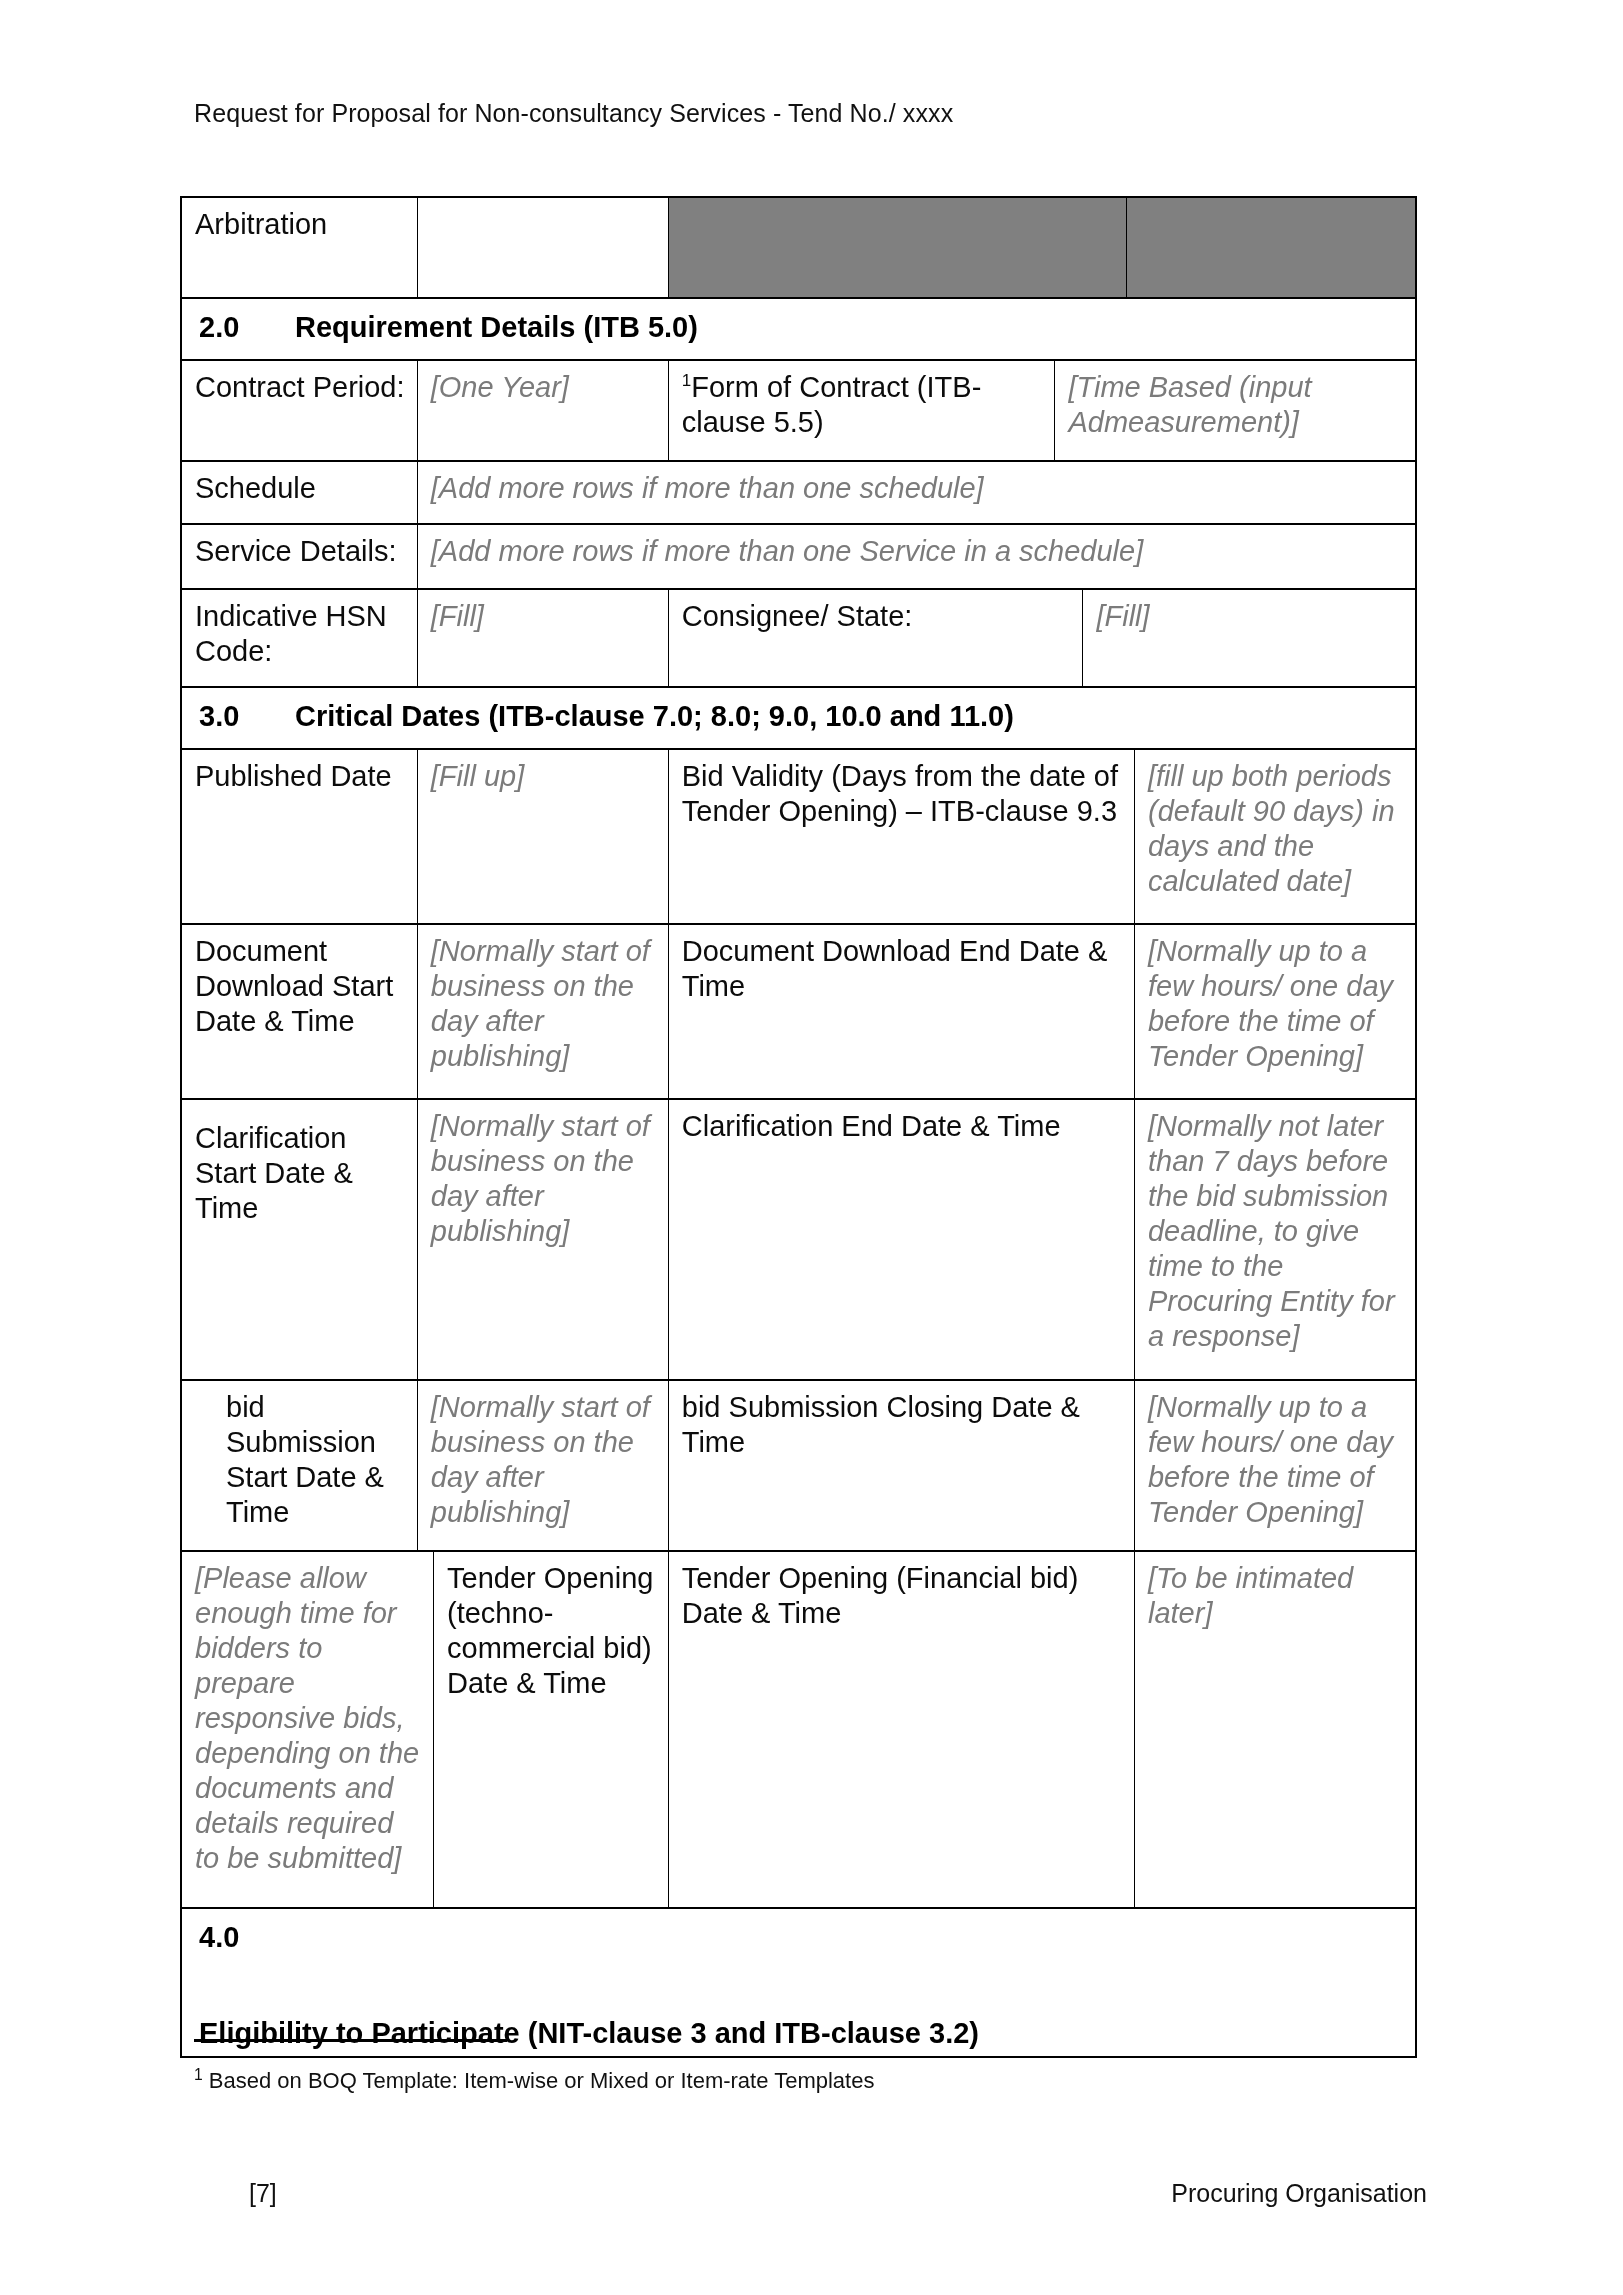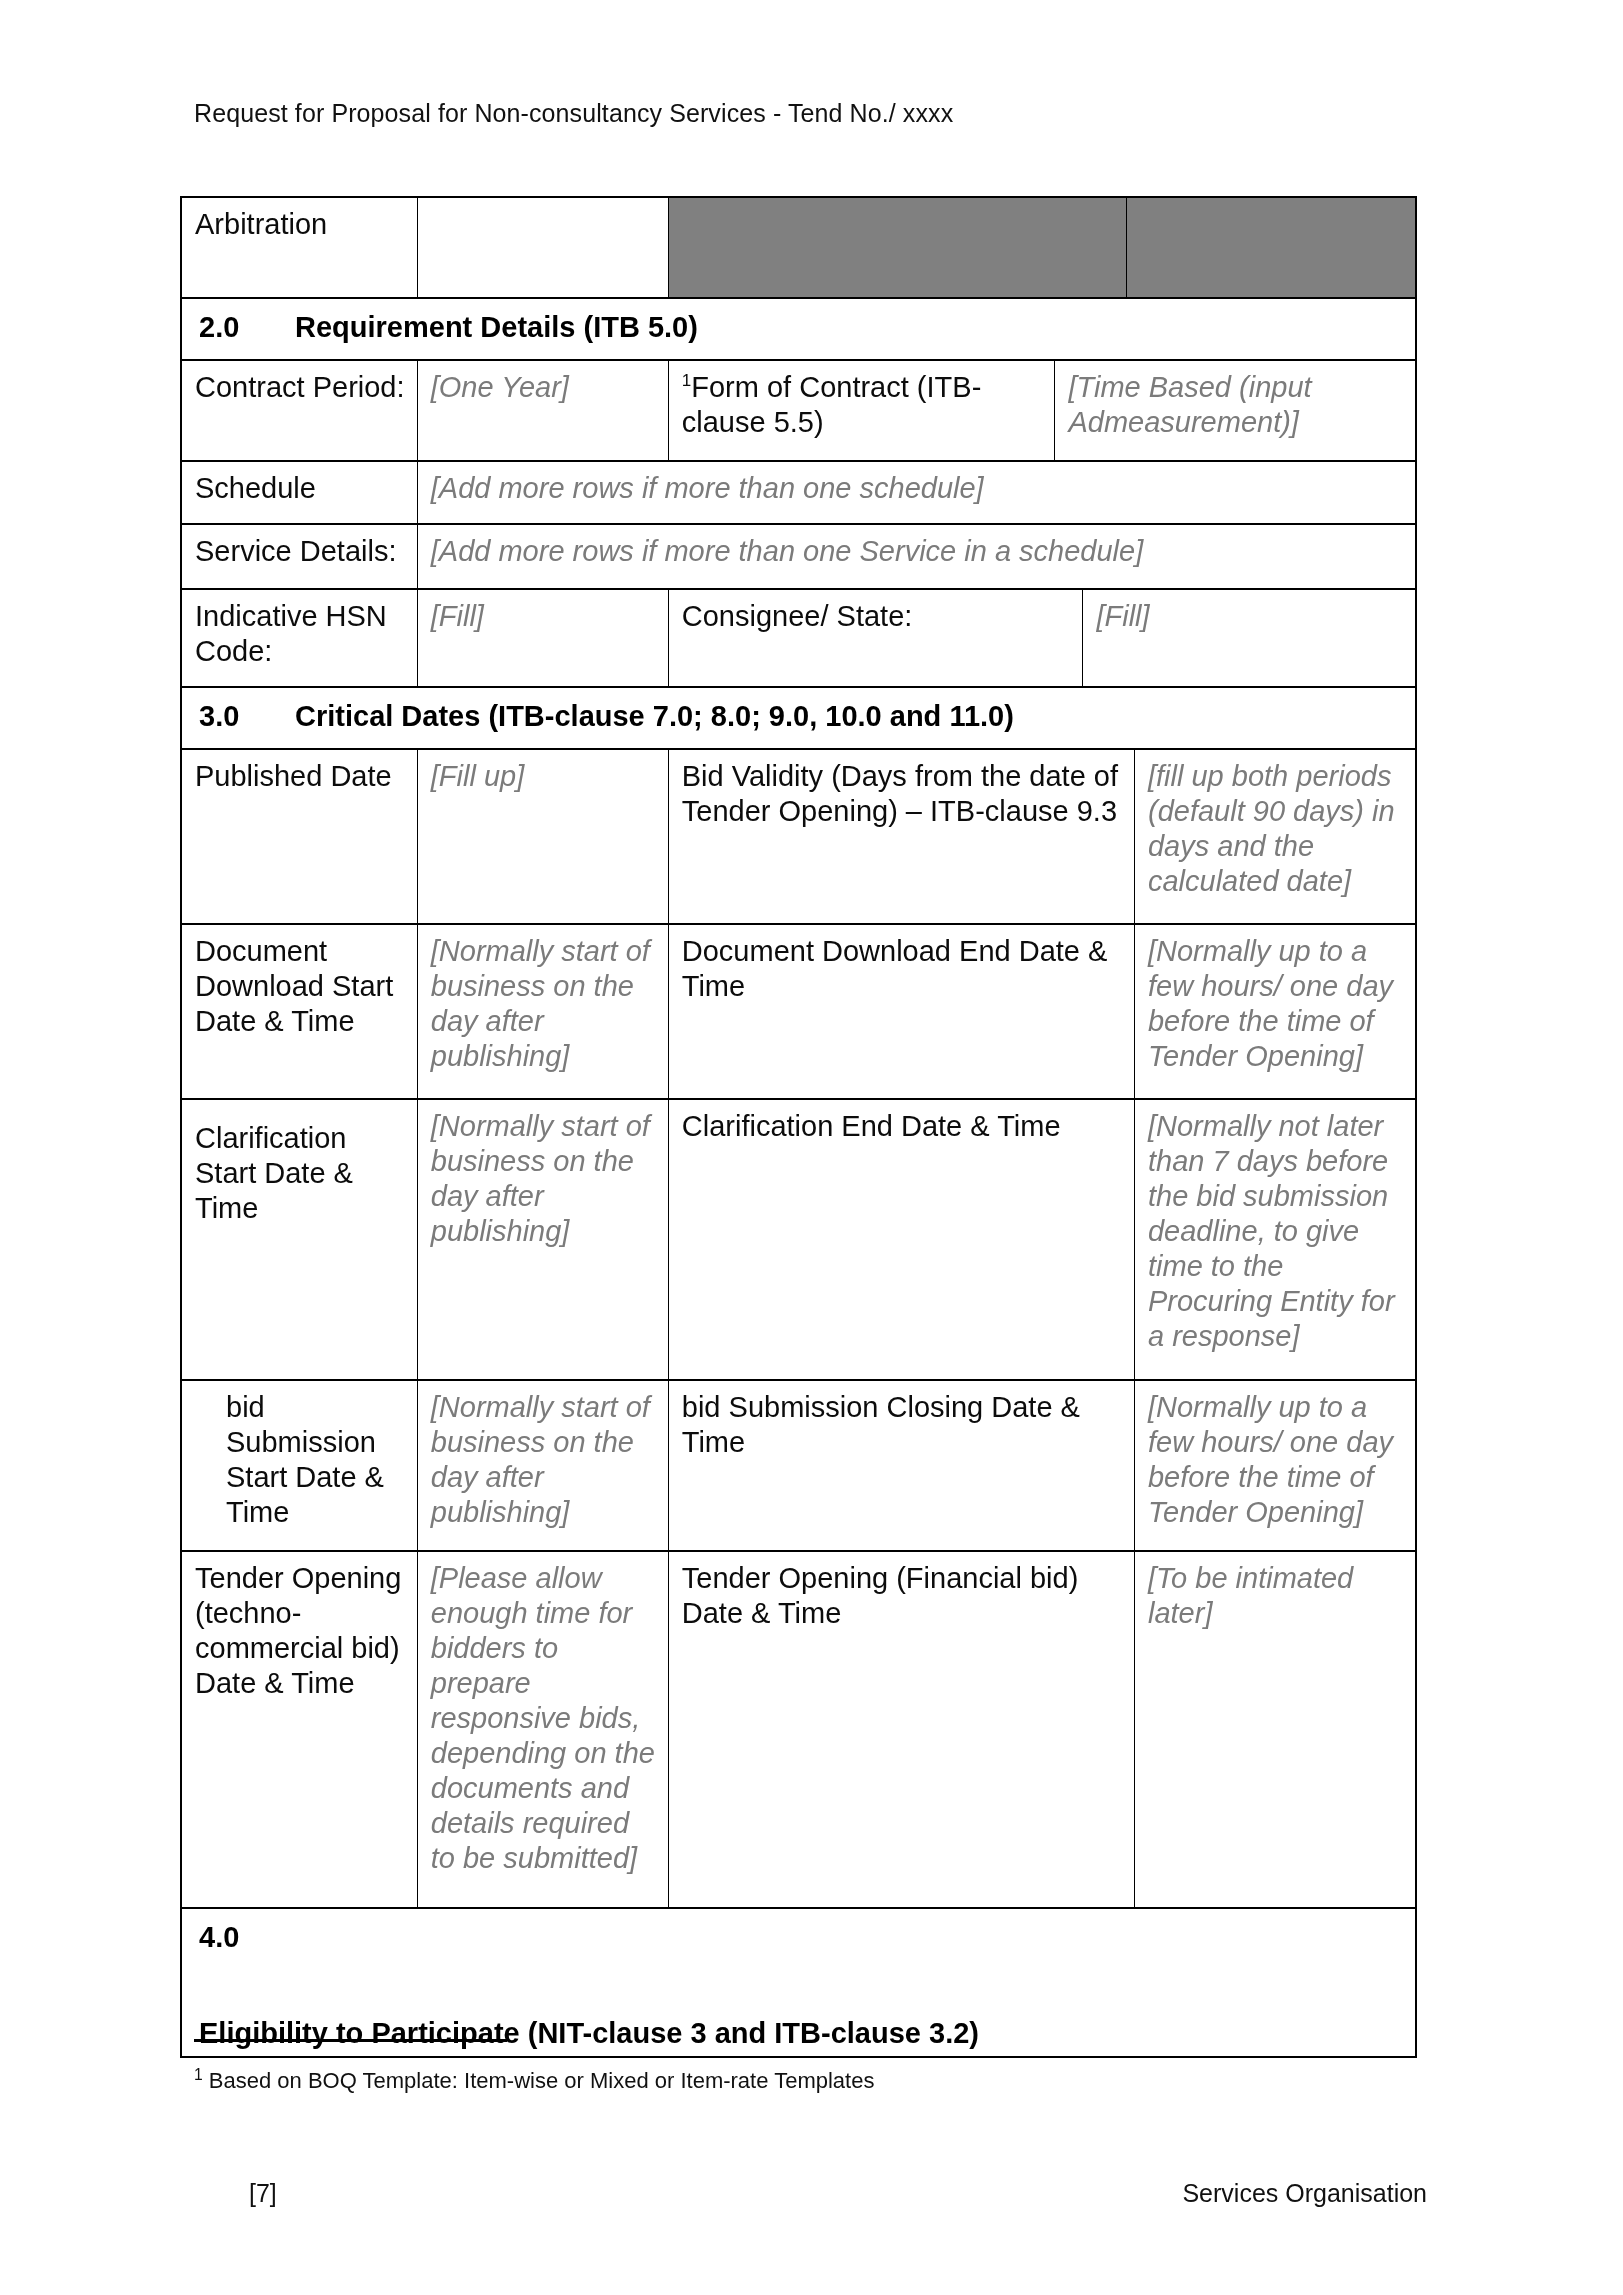--- a/index.html
+++ b/index.html
@@ -119,33 +119,33 @@
         <div class="t-cell label" style="width: 37.81%;">Clarification End Date &amp; Time</div>
         <div class="t-cell placeholder" style="width: 22.79%; color: rgb(123, 123, 123);">[Normally not later than 7 days before the bid submission deadline, to give time to the Procuring Entity for a response]</div>
       </div>
       <div class="t-row" style="min-height: 171px;">
         <div class="t-cell label" style="width: 19.04%; padding-left: 44px;">bid Submission Start Date &amp; Time</div>
         <div class="t-cell placeholder" style="width: 20.36%; color: rgb(123, 123, 123);">[Normally start of business on the day after publishing]</div>
         <div class="t-cell label" style="width: 37.81%;">bid Submission Closing Date &amp; Time</div>
         <div class="t-cell placeholder" style="width: 22.79%; color: rgb(123, 123, 123);">[Normally up to a few hours/ one day before the time of Tender Opening]</div>
       </div>
       <div class="t-row" style="min-height: 357px;">
+        <div class="t-cell placeholder" style="width: 20.36%; color: rgb(123, 123, 123);">[Please allow enough time for bidders to prepare responsive bids, depending on the documents and details required to be submitted]</div>
         <div class="t-cell label" style="width: 19.04%;">Tender Opening (techno-commercial bid) Date &amp; Time</div>
-        <div class="t-cell placeholder" style="width: 20.36%; color: rgb(123, 123, 123);">[Please allow enough time for bidders to prepare responsive bids, depending on the documents and details required to be submitted]</div>
         <div class="t-cell label" style="width: 37.81%;">Tender Opening (Financial bid) Date &amp; Time</div>
         <div class="t-cell placeholder" style="width: 22.79%; color: rgb(123, 123, 123);">[To be intimated later]</div>
       </div>
       <div class="t-row section" style="min-height: 65px; flex-direction: column;">
         <span class="sec-num">4.0</span>
         <span class="sec-title">Eligibility to Participate (NIT-clause 3 and ITB-clause 3.2)</span>
       </div>
     </div>
 
   <div class="footnote-sep"></div>
 
   <div class="footnote"><sup>1</sup> <span>Based on BOQ Template: Item-wise or Mixed or Item-rate Templates</span></div>
 
   <div class="footer-page">[7]</div>
 
-  <div class="footer-org">Services Organisation</div>
+  <div class="footer-org">Procuring Organisation</div>
 
 </div>
 
 
 </body></html>

